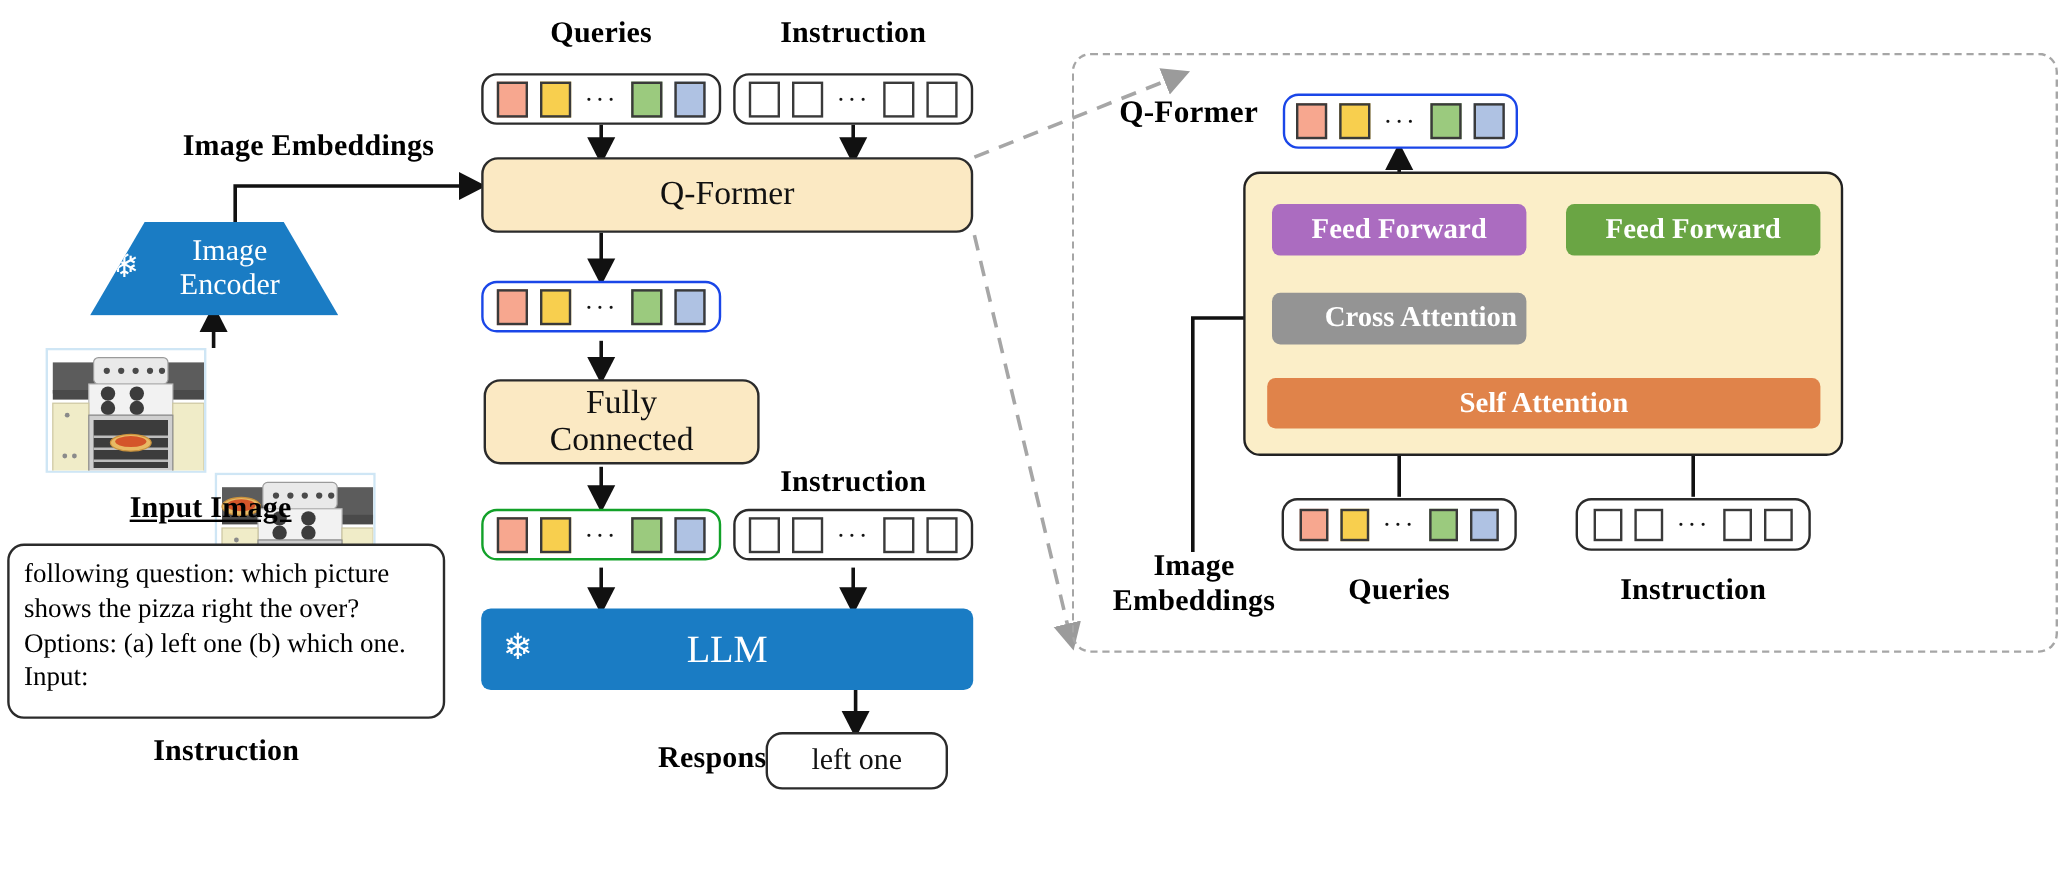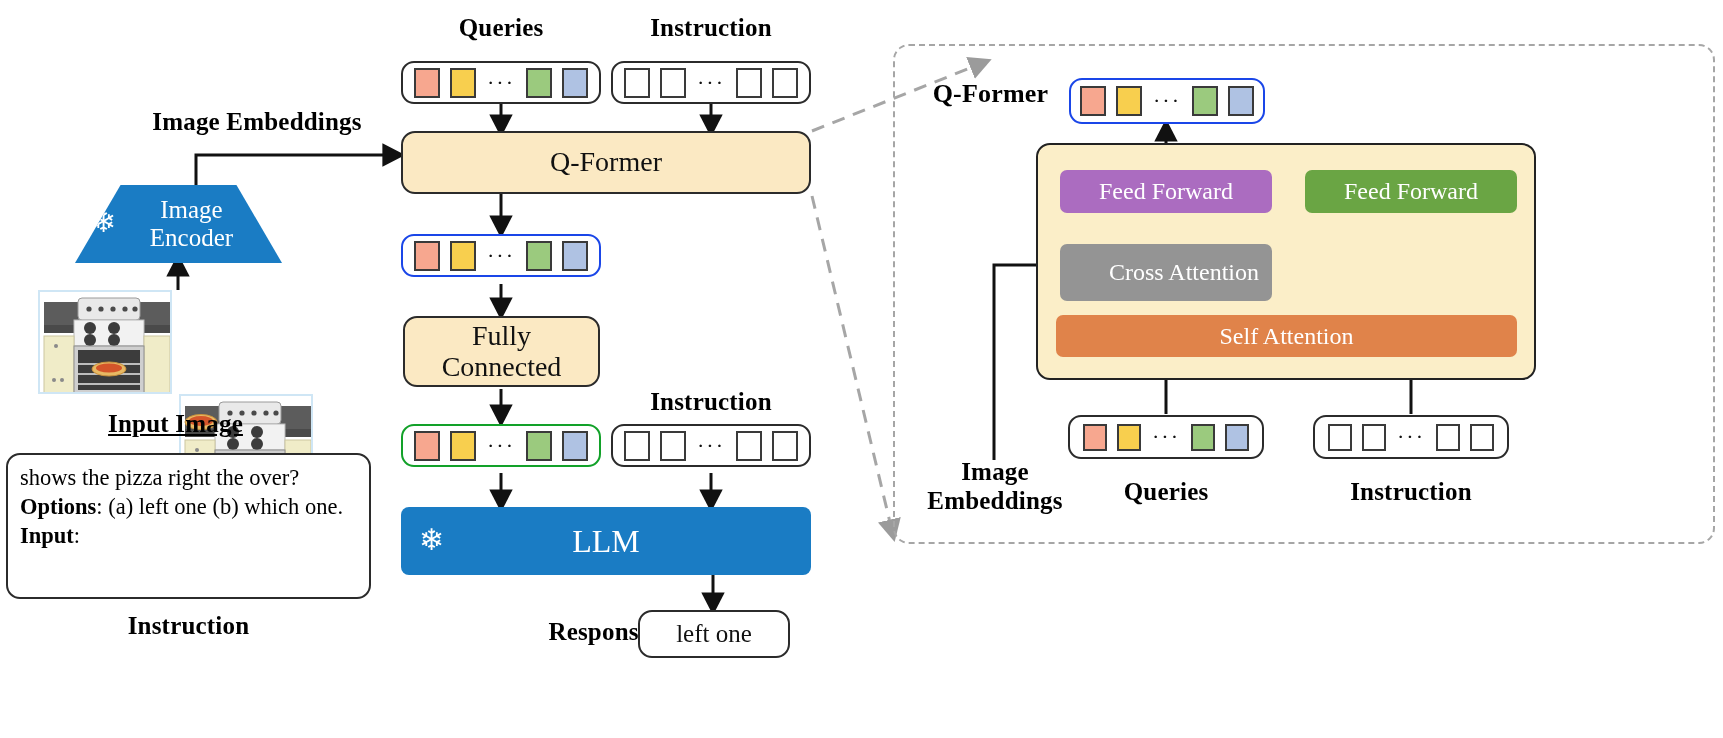--- a/index.html
+++ b/index.html
@@ -24,33 +24,33 @@
 
   
   .modbox{border:2.5px solid #2b2b2b;border-radius:14px;box-sizing:border-box;
           display:flex;align-items:center;justify-content:center;
           font-size:28px;color:#111;text-align:center;line-height:1.1;}
   .cream{background:#fbe9c3;}
   .llmbox{background:#1a7cc4;border:none;border-radius:8px;color:#fff;
           display:flex;align-items:center;justify-content:center;
           font-size:32px;box-sizing:border-box;}
   .flat{border-radius:7px;display:flex;align-items:center;justify-content:center;
-        color:#fff;font-size:24px;box-sizing:border-box;}
+        color:#fff;font-size:24px;box-sizing:border-box;font-weight:bold;}
 
   
   .trap{background:#1a7cc4;
         clip-path:polygon(22% 0%,78% 0%,100% 100%,0% 100%);
         display:flex;align-items:center;justify-content:center;
         color:#fff;font-size:25px;text-align:center;line-height:1.12;}
 
   
   .promptcard{border:2.5px solid #2b2b2b;border-radius:14px;background:#fff;
               box-sizing:border-box;padding:9px 12px 8px 12px;
               font-size:22.5px;line-height:1.28;color:#000;}
-  .promptcard b{font-weight:bold;}
+  .promptcard b{font-weight:normal;}
 
   
   .thumb{border:2px solid #cfe6f5;background:#fff;box-sizing:border-box;
          overflow:hidden;position:relative;}
 
   
   .dashpanel{border:2.5px dashed #a6a6a6;border-radius:16px;box-sizing:border-box;
              background:transparent;}
   .qfbody{background:#fbeec8;border:2.5px solid #222;border-radius:14px;
           box-sizing:border-box;}
@@ -181,20 +181,21 @@
       <line x1="38" y1="72" x2="100" y2="72"></line>
         <line x1="38" y1="82" x2="100" y2="82"></line>
       <line x1="38" y1="92" x2="100" y2="92"></line>
     </g>
   </svg>
 </div>
 
 <div class="abs lbl-bold" style="left:38px;top:410px;width:275px;text-decoration:underline;">Input Image</div>
 
 <div class="abs promptcard" style="left:6px;top:453px;width:365px;height:146px;">
+  <div>following question: which picture</div>
   <div>shows the pizza right the over?</div>
   <div><b>Options</b><span>: (a) left one (b) which one.</span></div>
   <div><b>Input</b><span>:</span></div>
 </div>
 
 <div class="abs lbl-bold" style="left:6px;top:612px;width:365px;">Instruction</div>
 
 <div class="abs lbl-bold" style="left:401px;top:14px;width:200px;">Queries</div>
 <div class="abs lbl-bold" style="left:611px;top:14px;width:200px;">Instruction</div>
 
@@ -217,21 +218,21 @@
 <div class="abs modbox cream" style="left:401px;top:131px;width:410px;height:63px;">Q-Former</div>
 
 <div class="abs tokstrip blue" style="left:401px;top:234px;width:200px;height:43px;">
   <span class="tok" style="background:#f7a78f;"></span>
   <span class="tok" style="background:#f8cf4e;"></span>
   <span class="dots">···</span>
   <span class="tok" style="background:#9bca7e;"></span>
   <span class="tok" style="background:#afc2e3;"></span>
 </div>
 
-<div class="abs modbox cream" style="left:403px;top:316px;width:197px;height:71px;">
+<div class="abs modbox cream" style="left:403px;top:316px;width:230px;height:71px;">
   <span>Fully<br>Connected</span>
 </div>
 
 <div class="abs tokstrip green" style="left:401px;top:424px;width:200px;height:43px;">
   <span class="tok" style="background:#f7a78f;"></span>
   <span class="tok" style="background:#f8cf4e;"></span>
   <span class="dots">···</span>
   <span class="tok" style="background:#9bca7e;"></span>
   <span class="tok" style="background:#afc2e3;"></span>
 </div>
@@ -268,21 +269,21 @@
 </div>
 
 <div class="abs qfbody" style="left:1036px;top:143px;width:500px;height:237px;"></div>
 
 <div class="abs flat" style="left:1060px;top:170px;width:212px;height:43px;background:#ab6cc0;">
   <span>Feed Forward</span>
 </div>
 <div class="abs flat" style="left:1305px;top:170px;width:212px;height:43px;background:#6aa544;">
   <span>Feed Forward</span>
 </div>
-<div class="abs flat" style="left:1060px;top:244px;width:212px;height:57px;background:#949494;padding-left:36px;">
+<div class="abs flat" style="left:1060px;top:244px;width:212px;height:43px;background:#949494;padding-left:36px;">
   <span>Cross Attention</span>
 </div>
 <div class="abs flat" style="left:1056px;top:315px;width:461px;height:42px;background:#e0834a;">
   <span>Self Attention</span>
 </div>
 
 <div class="abs tokstrip" style="left:1068px;top:415px;width:196px;height:44px;">
   <span class="tok sm" style="background:#f7a78f;"></span>
   <span class="tok sm" style="background:#f8cf4e;"></span>
   <span class="dots">···</span>

